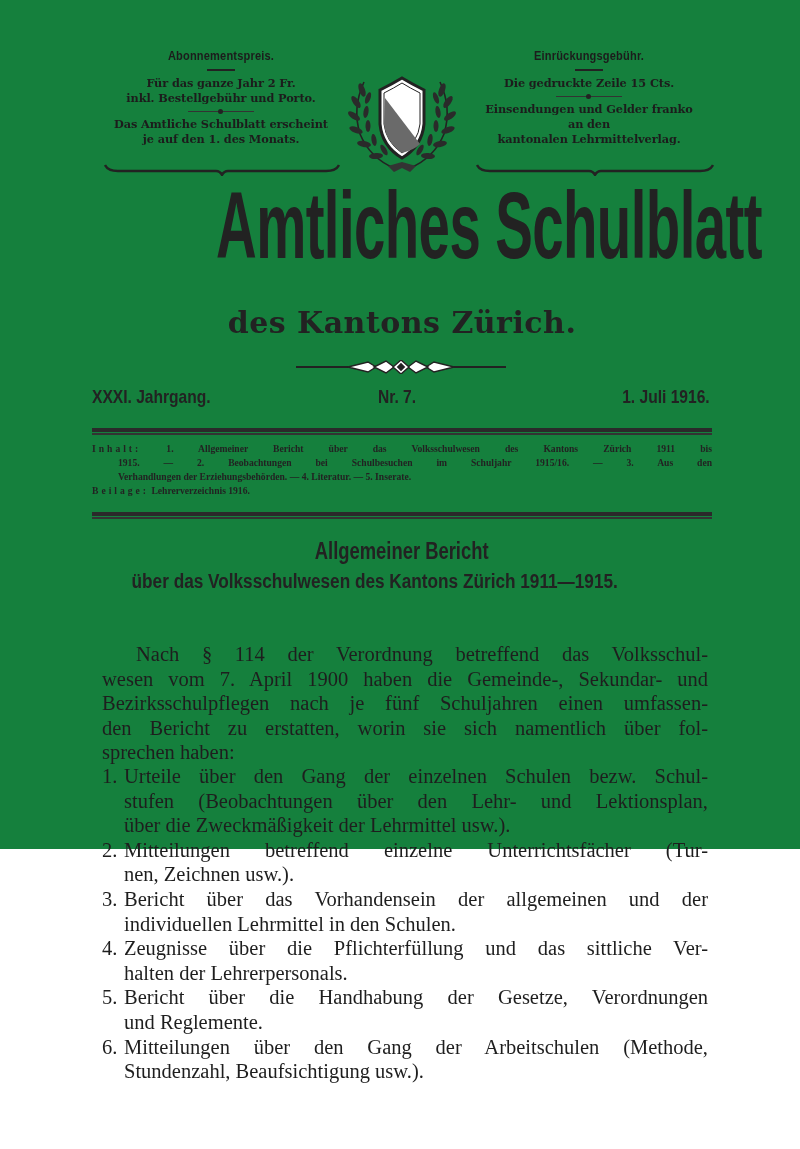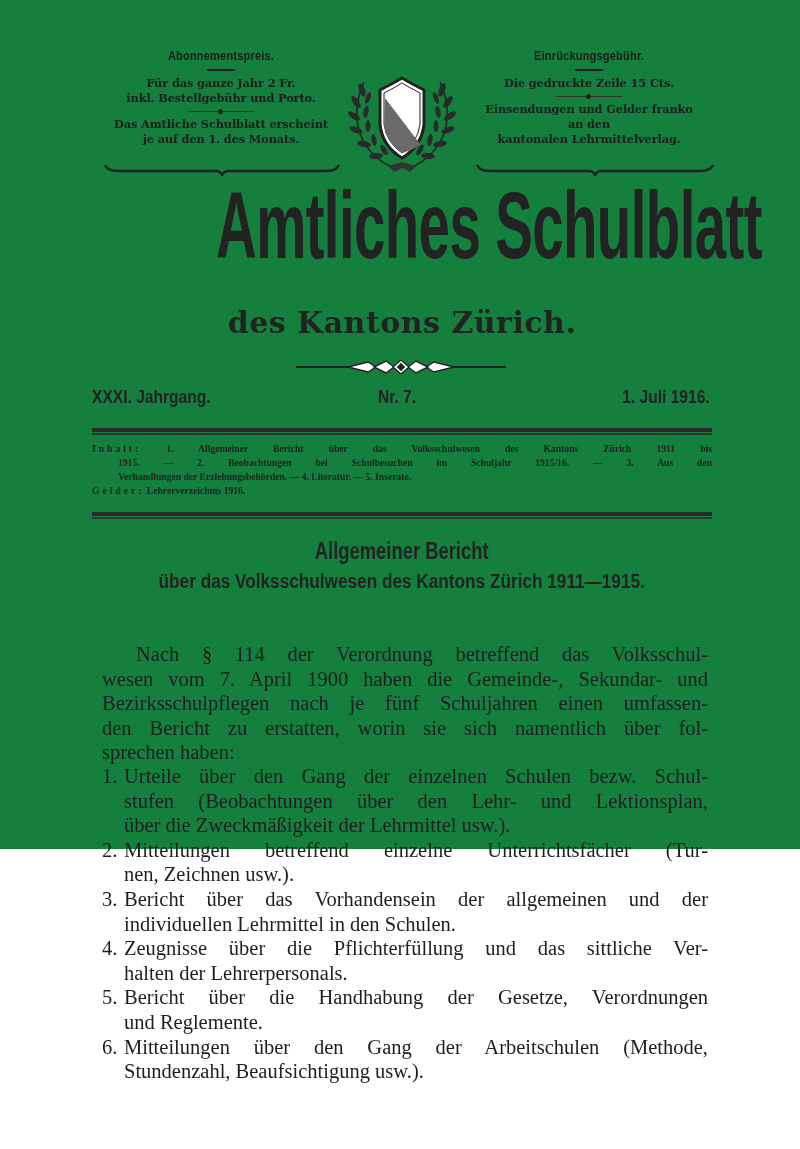--- a/index.html
+++ b/index.html
@@ -210,21 +210,20 @@
     }
     .art-heading span {
       display: inline-block;
       transform: scaleX(0.80);
     }
     .art-sub {
       position: absolute;
       left: 92px;
       top: 568px;
       width: 620px;
-      text-align: center;
       font-family: "Liberation Sans", sans-serif;
       font-weight: bold;
       font-size: 20px;
       line-height: 26px;
       color: #222;
       white-space: nowrap;
     }
     .art-sub span {
       display: inline-block;
       transform: scaleX(0.86);
@@ -372,21 +371,21 @@
       <div class="thin"></div>
   </div>
 
   <div class="contents">
     <div class="row">
       <span class="spaced">Inhalt:</span><span> 1. Allgemeiner Bericht über das Volksschulwesen des Kantons Zürich 1911 bis</span>
     </div>
     <div class="row indent">1915. — 2. Beobachtungen bei Schulbesuchen im Schuljahr 1915/16. — 3. Aus den</div>
     <div class="row indent last">Verhandlungen der Erziehungsbehörden. — 4. Literatur. — 5. Inserate.</div>
     <div class="row last">
-      <span class="spaced">Gelder:</span><span> Lehrerverzeichnis 1916.</span>
+      <span class="spaced">Beilage:</span><span> Lehrerverzeichnis 1916.</span>
     </div>
   </div>
 
   <div class="double-rule rule-bottom">
     <div class="thick"></div>
       <div class="thin"></div>
   </div>
 
   <div class="art-heading">
     <span>Allgemeiner Bericht</span>

